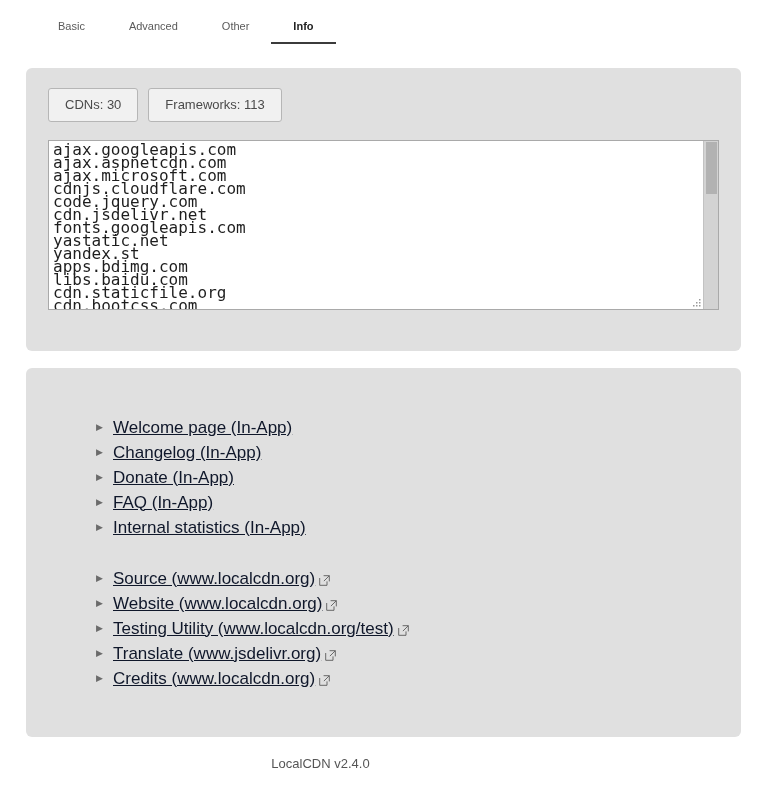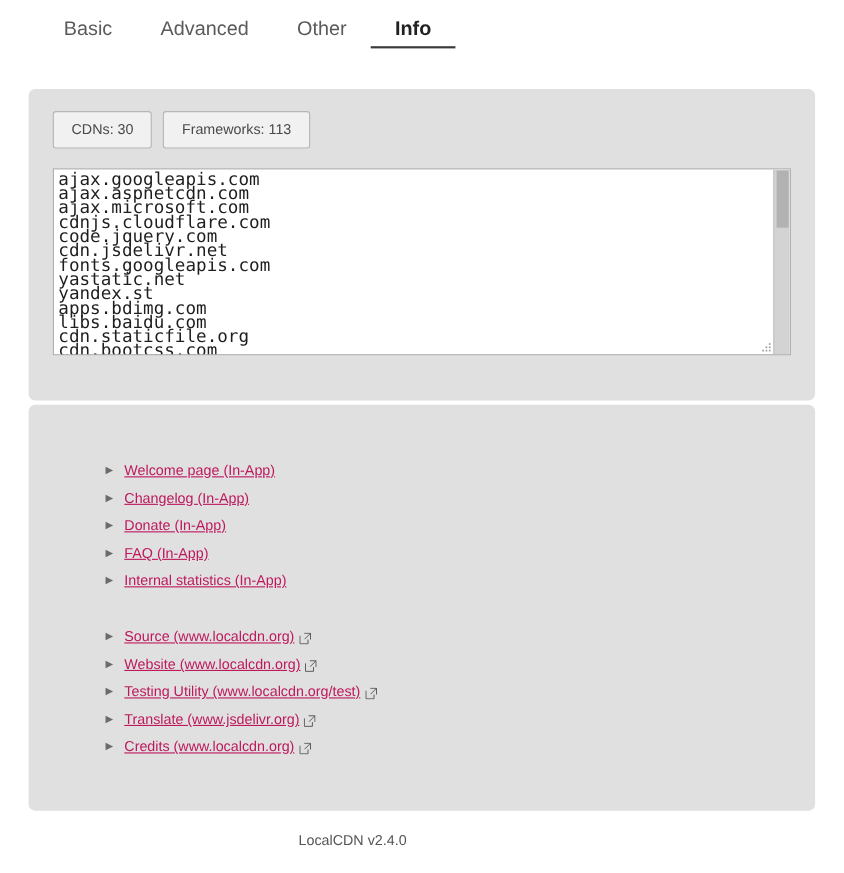--- a/index.html
+++ b/index.html
@@ -18,21 +18,21 @@
 
   
   .tabbar {
     display: flex;
     align-items: flex-start;
     padding: 18px 0 0 36px;
     height: 36px;
     box-sizing: border-box;
   }
   .tab {
-    font-size: 18px;
+    font-size: 11px;
     color: #5a5a5a;
     padding: 0 22px 8px 22px;
     cursor: pointer;
     white-space: nowrap;
     border-bottom: 2px solid transparent;
     line-height: 16px;
   }
   .tab.active {
     color: #222222;
     font-weight: bold;
@@ -42,21 +42,21 @@
   
   .panel {
     position: absolute;
     left: 26px;
     width: 715px;
     background: #e0e0e0;
     border-radius: 6px;
     box-sizing: border-box;
   }
   #panel-cdn {
-    top: 81px;
+    top: 68px;
     height: 283px;
     padding: 20px 22px;
   }
   #panel-links {
     top: 368px;
     height: 369px;
     padding: 0;
   }
 
   
@@ -148,22 +148,22 @@
     padding-left: 70px;
   }
   .bullet {
     width: 10px;
     margin-right: 7px;
     color: #6b6b6b;
     font-size: 9px;
     line-height: 1;
   }
   .link-text {
-    color: #be185d;
-    font-size: 13px;
+    color: #0f172a;
+    font-size: 17px;
     text-decoration: underline;
     cursor: pointer;
     white-space: nowrap;
   }
   .ext-icon {
     margin-left: 4px;
     width: 11px;
     height: 11px;
     display: inline-block;
     position: relative;

